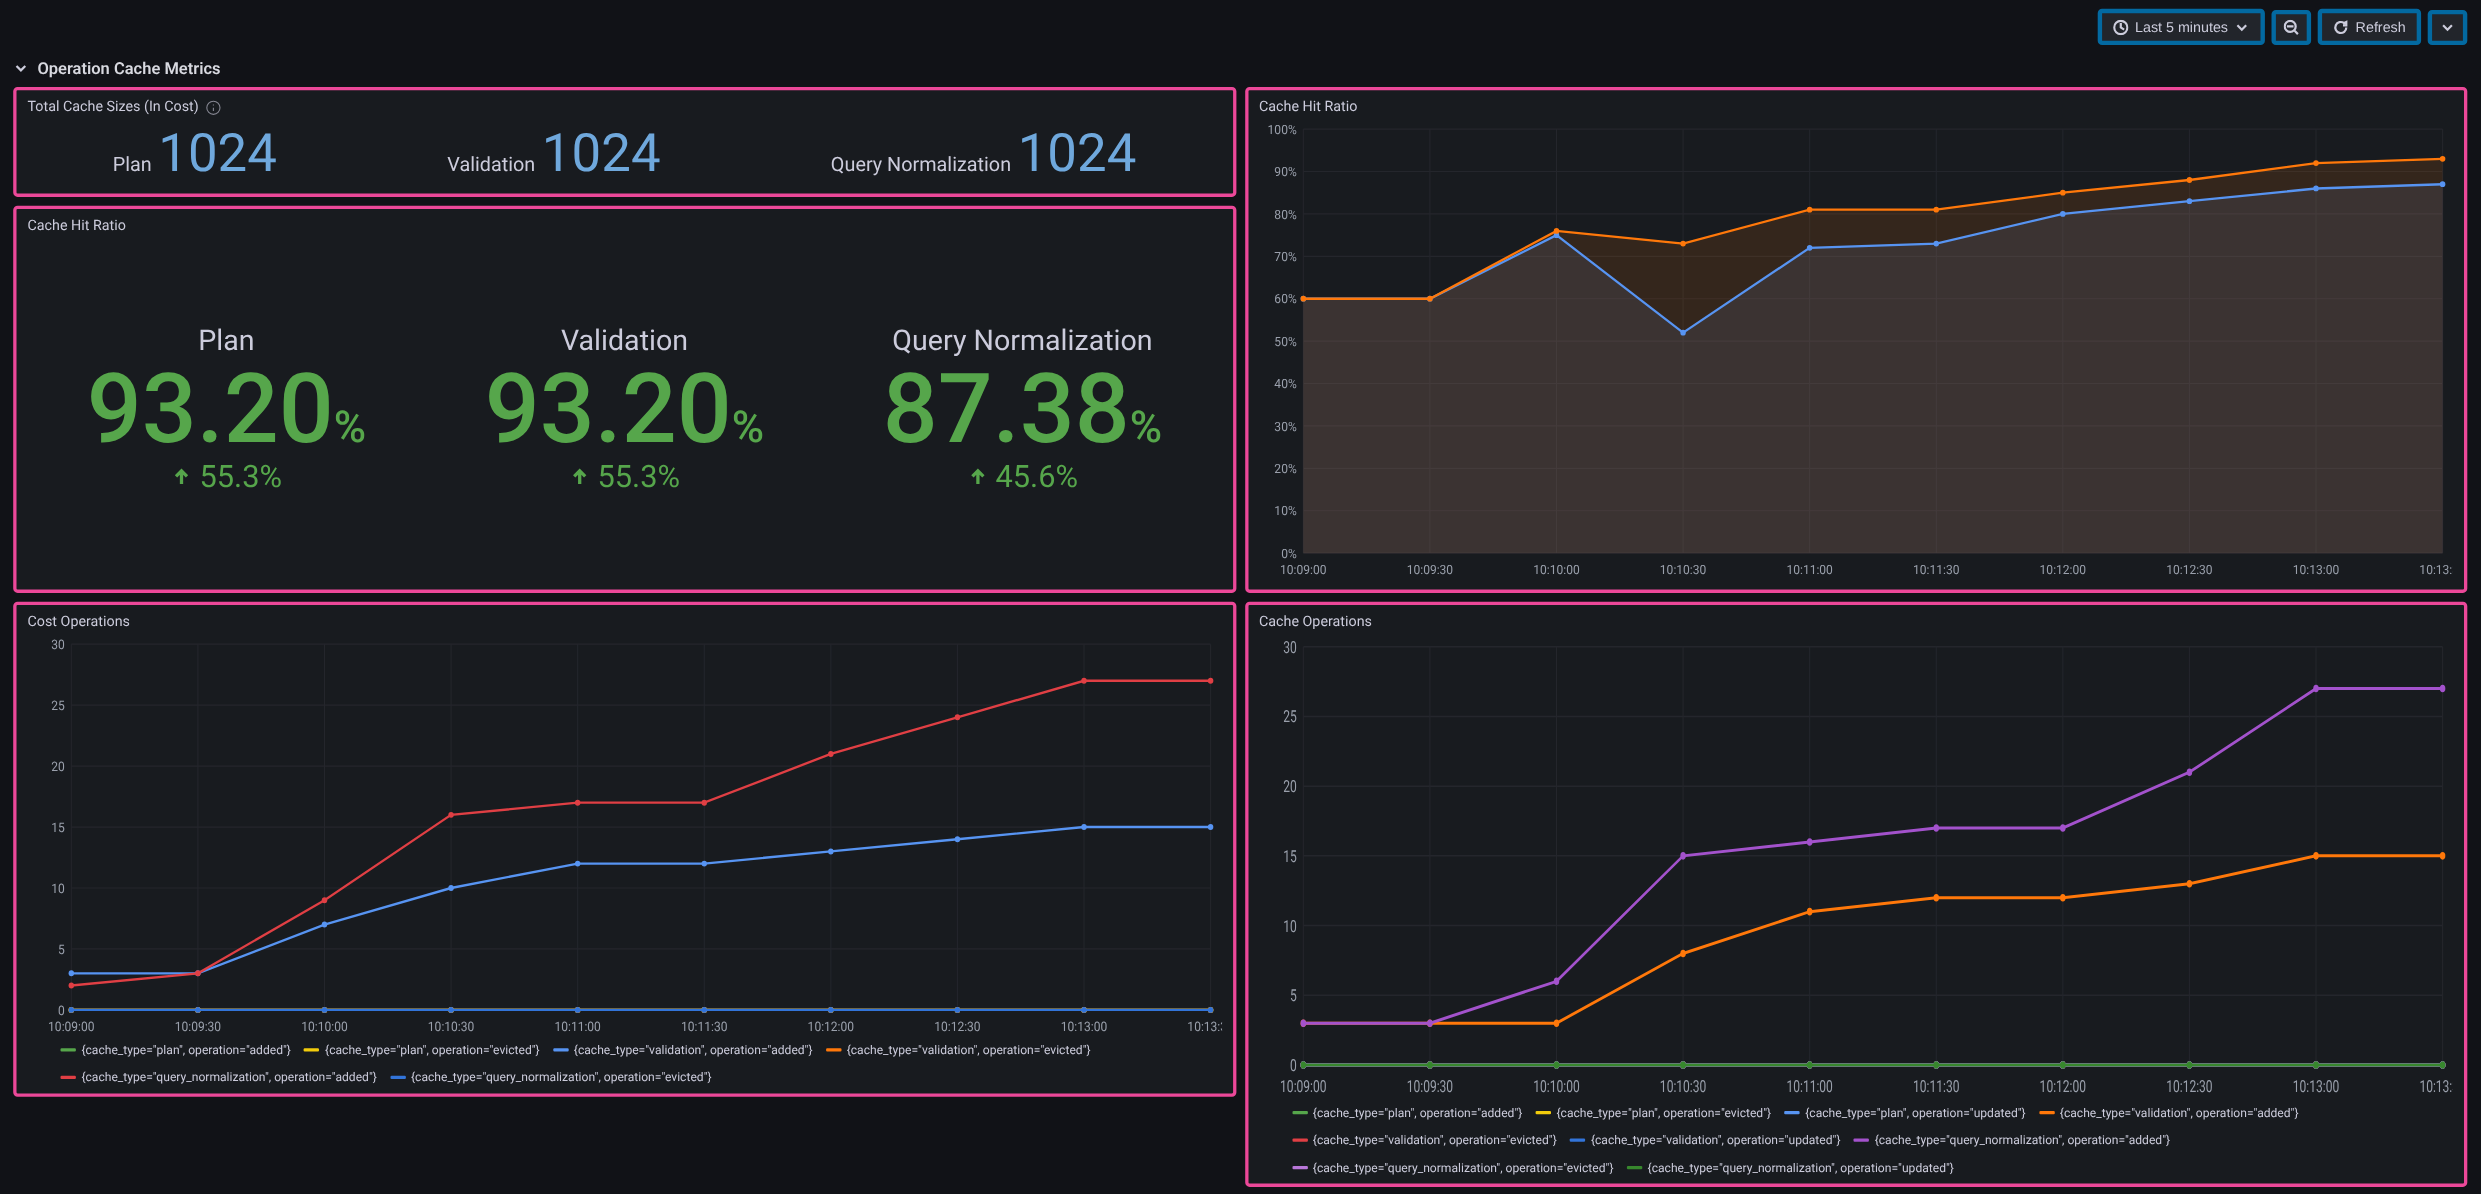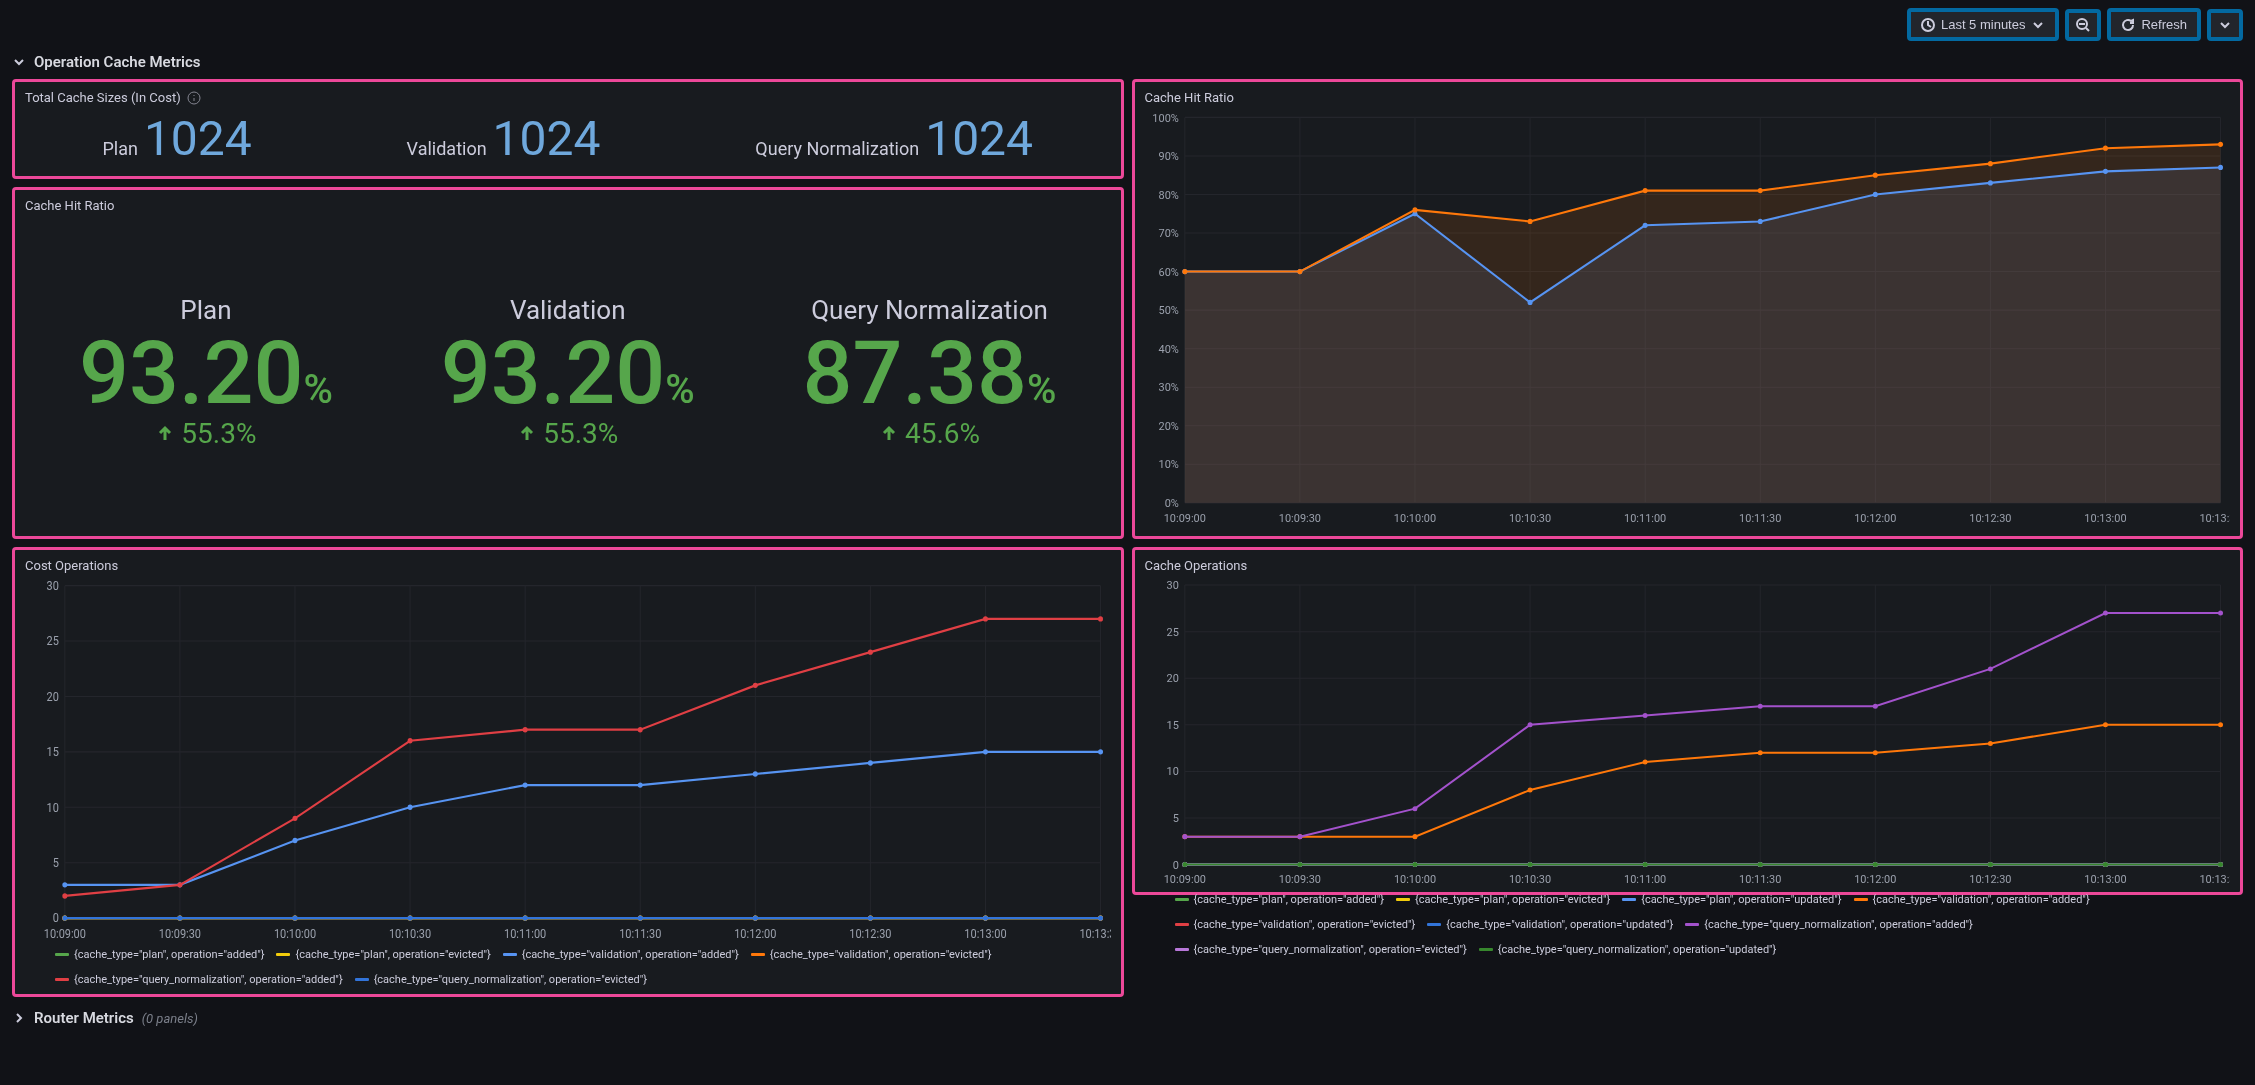--- a/index.html
+++ b/index.html
@@ -365,21 +365,21 @@
           <span class="swatch" style="background:#e03f44"></span>
           <span>{cache_type="query_normalization", operation="added"}</span>
         </div>
       <div class="legend-item">
           <span class="swatch" style="background:#3274d9"></span>
           <span>{cache_type="query_normalization", operation="evicted"}</span>
         </div>
     </div>
   </div>
 
-  <div class="panel" style="height:348px">
+  <div class="panel" style="height:532px">
     <div class="panel-title">Cache Operations</div>
     <div class="chart-area">
       <svg class="plot" id="chart2" viewBox="0 0 1090 310" preserveAspectRatio="none">
           <line class="grid-line" x1="40" y1="286" x2="1080" y2="286"></line>
           <text x="34" y="290" text-anchor="end" fill="#9aa0ac" font-size="11">0</text>
           <line class="grid-line" x1="40" y1="239.66666666666669" x2="1080" y2="239.66666666666669"></line>
           <text x="34" y="243.66666666666669" text-anchor="end" fill="#9aa0ac" font-size="11">5</text>
           <line class="grid-line" x1="40" y1="193.33333333333334" x2="1080" y2="193.33333333333334"></line>
           <text x="34" y="197.33333333333334" text-anchor="end" fill="#9aa0ac" font-size="11">10</text>
           <line class="grid-line" x1="40" y1="147" x2="1080" y2="147"></line>

